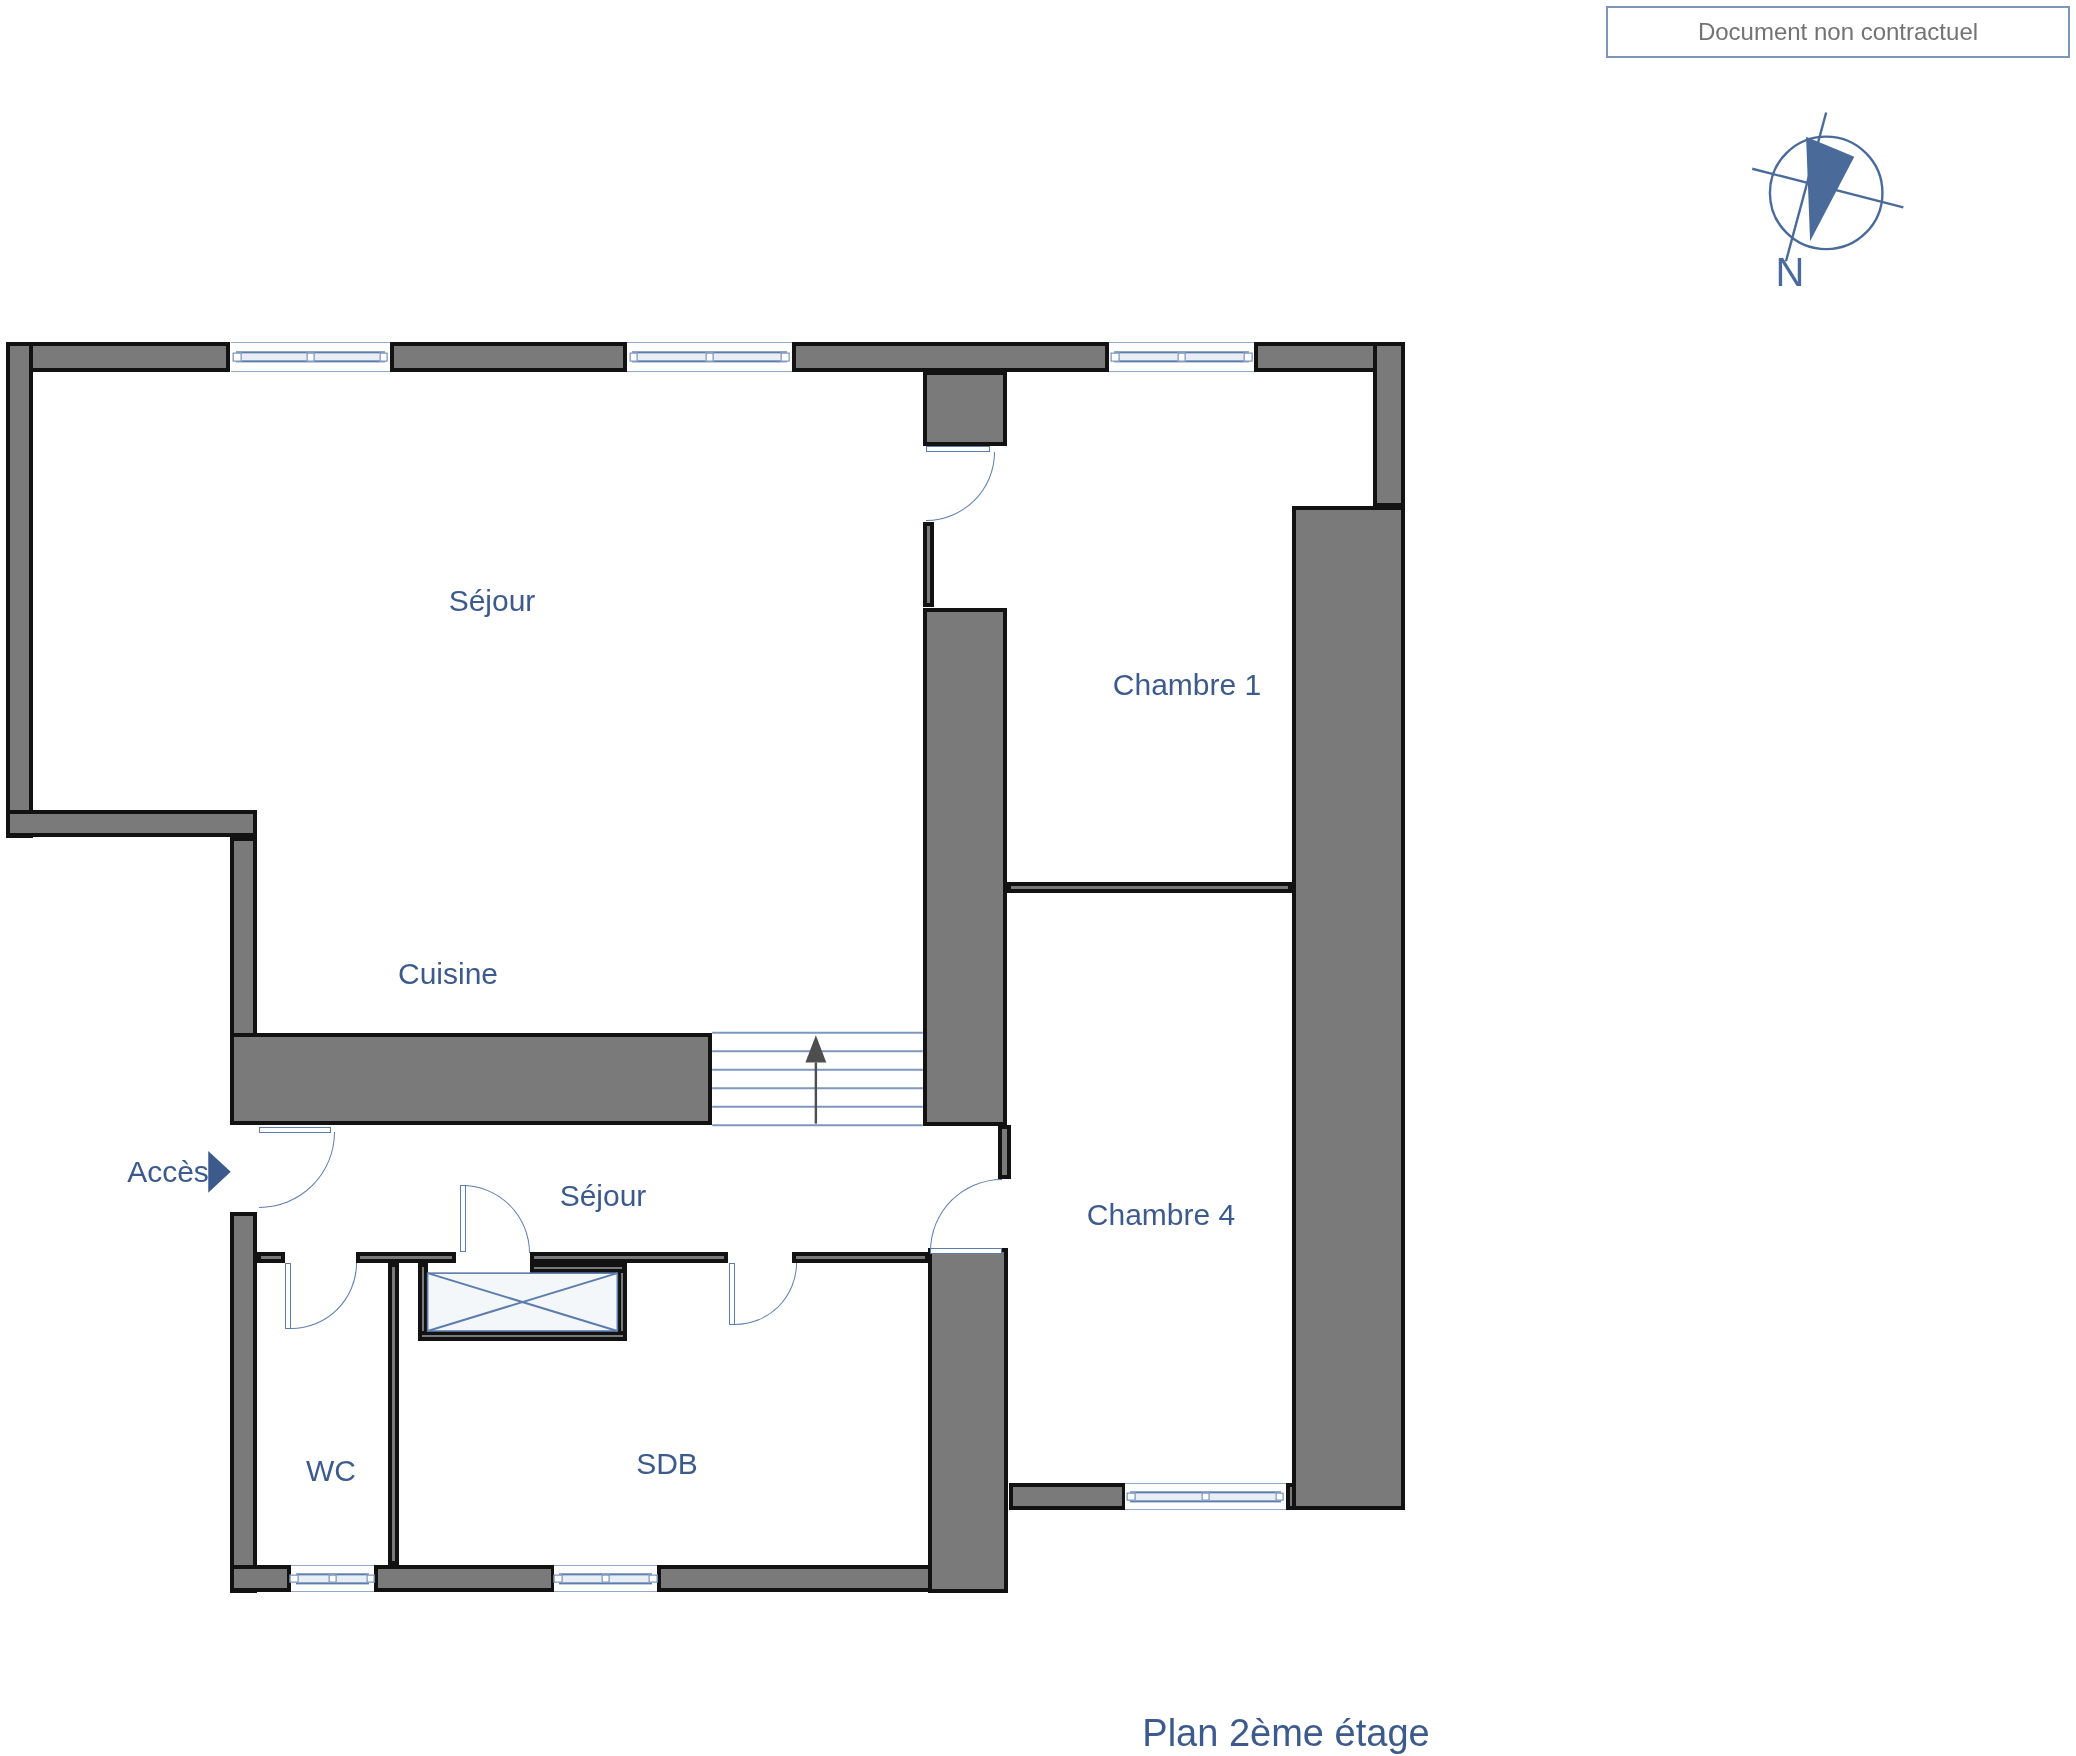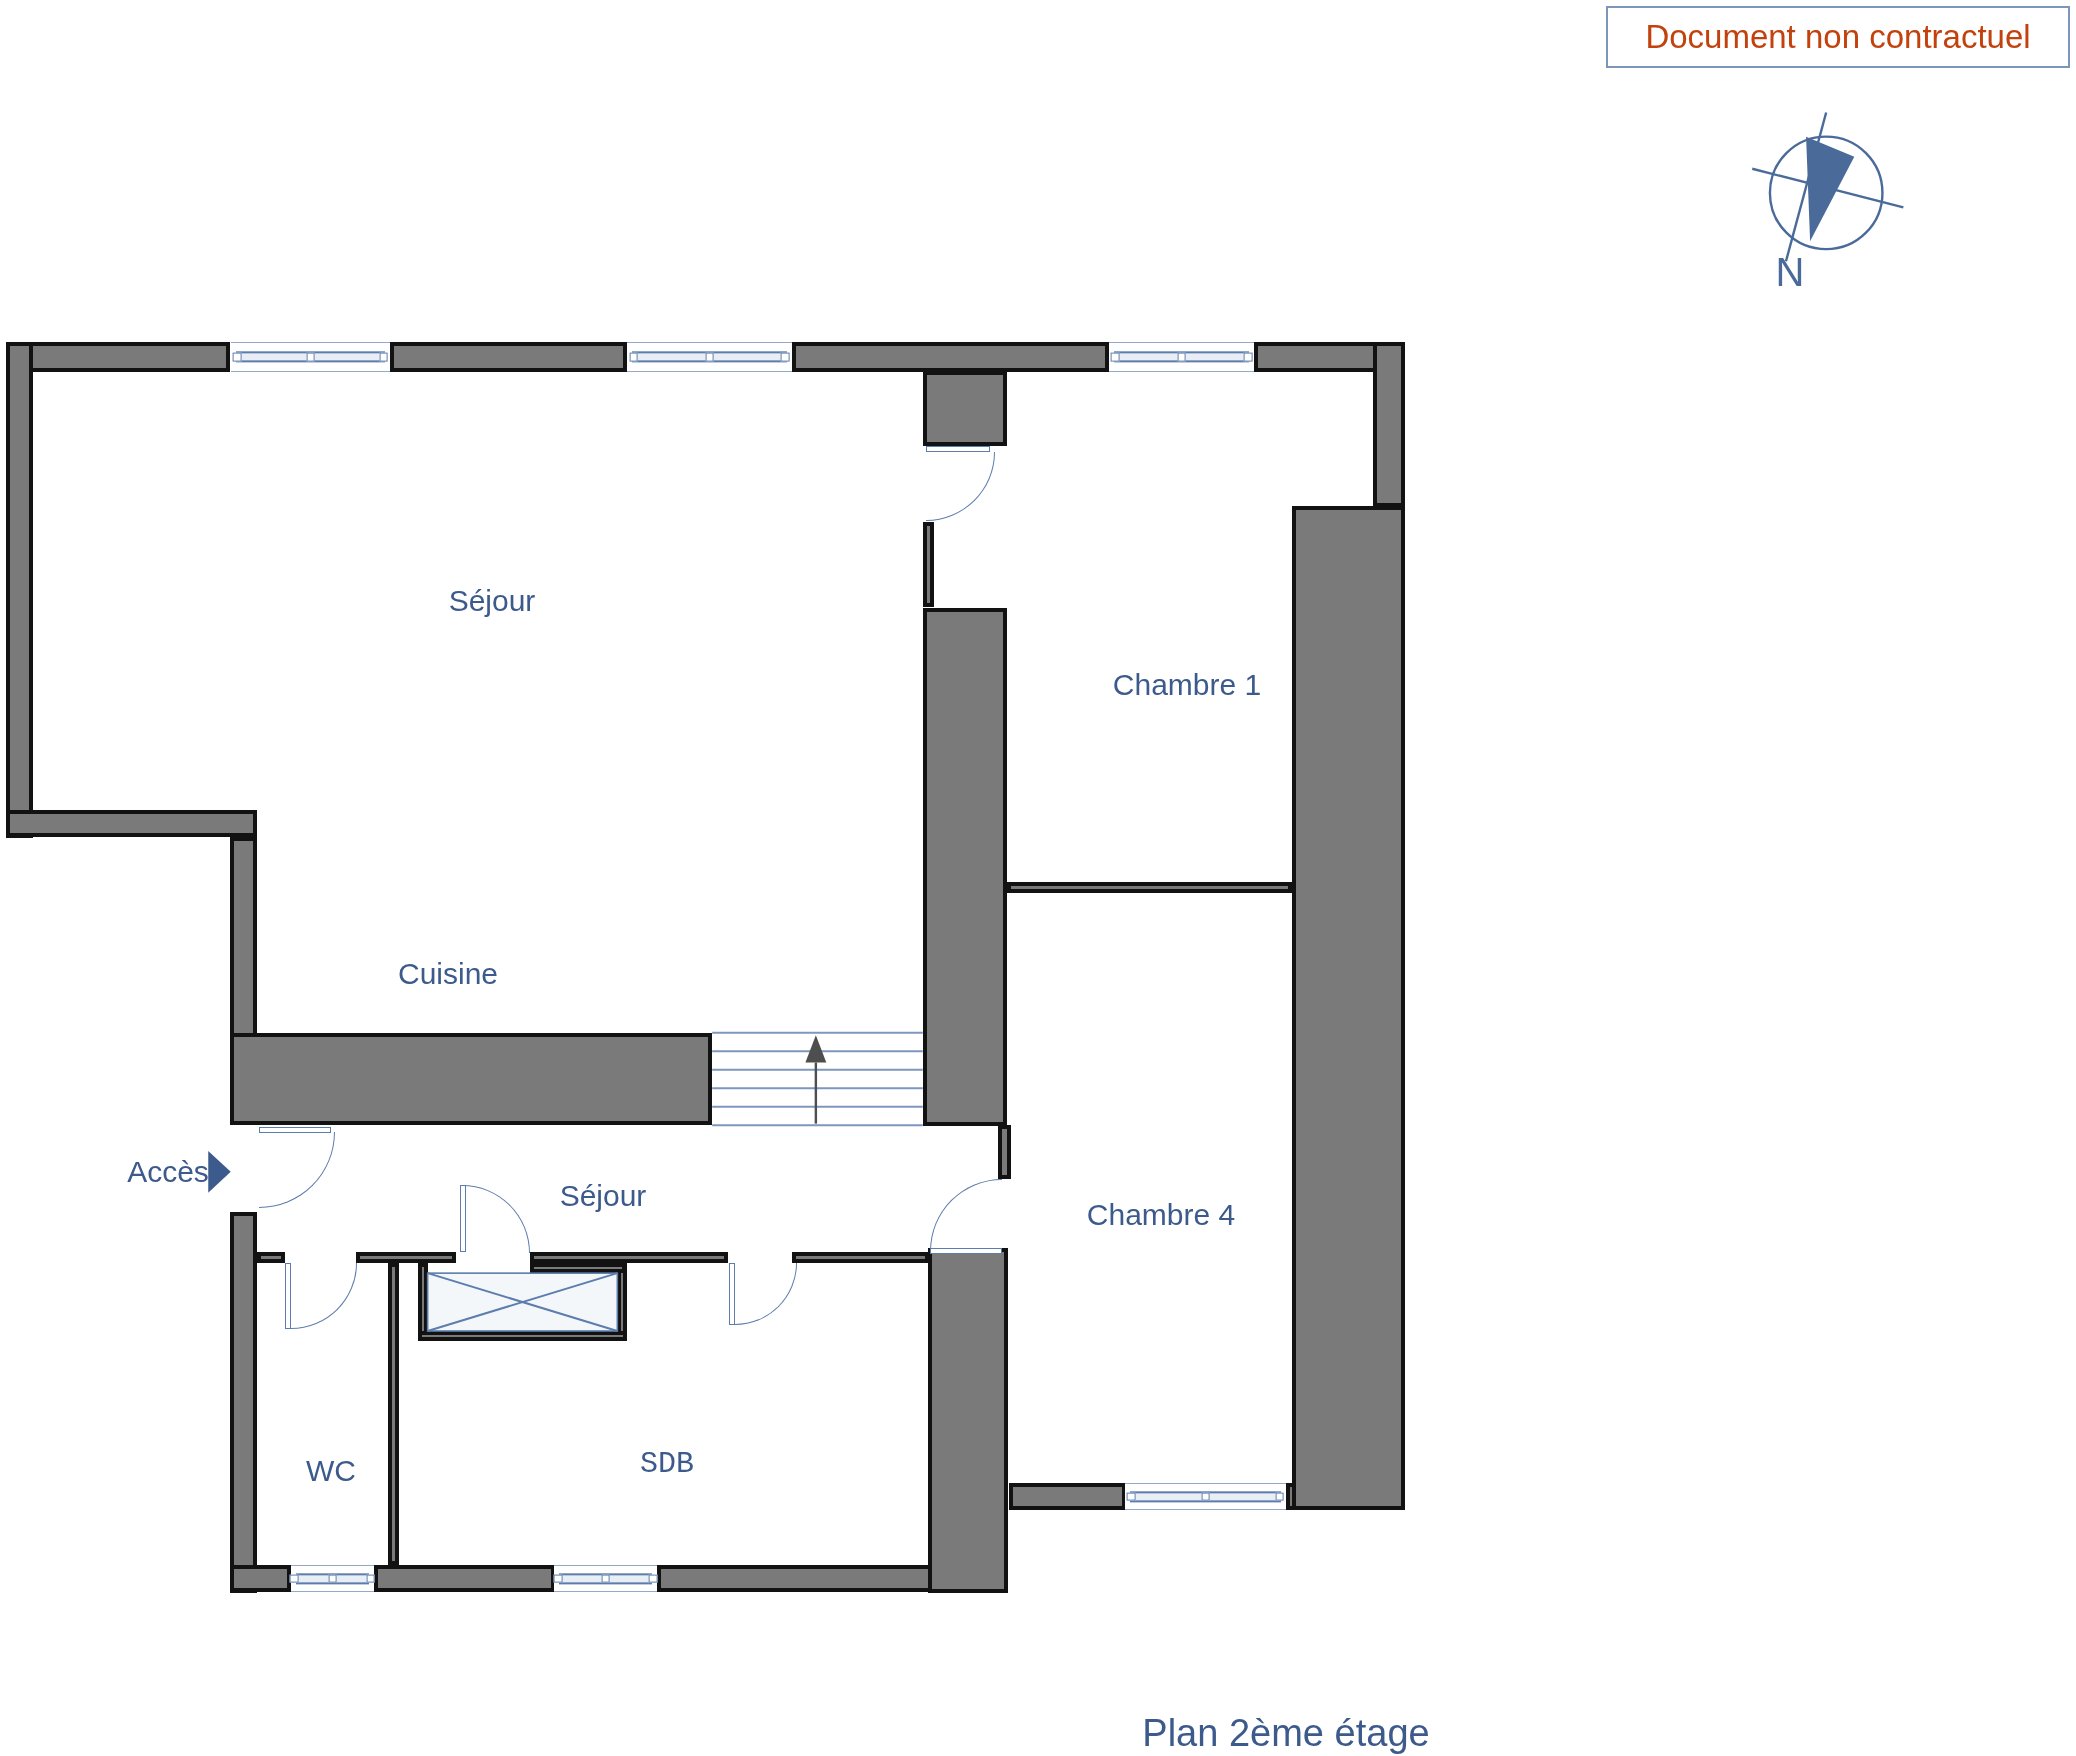--- a/index.html
+++ b/index.html
@@ -13,22 +13,22 @@
     border-top:2.4px solid #5d7dad;border-bottom:2.4px solid #5d7dad;box-sizing:border-box;background:#e9eef5;}
   .win-nub{position:absolute;top:50%;transform:translate(-50%,-50%);width:8.8px;height:8.8px;
     background:#fff;border:1.6px solid #5d7dad;box-sizing:border-box;}
   .door-leaf{position:absolute;background:#fff;border:1.6px solid #5d7dad;box-sizing:border-box;}
   .door-arc{position:absolute;box-sizing:border-box;}
   .arc-br{border-right:1.6px solid #5d7dad;border-bottom:1.6px solid #5d7dad;border-bottom-right-radius:100% 100%;}
   .arc-tr{border-right:1.6px solid #5d7dad;border-top:1.6px solid #5d7dad;border-top-right-radius:100% 100%;}
   .arc-tl{border-left:1.6px solid #5d7dad;border-top:1.6px solid #5d7dad;border-top-left-radius:100% 100%;}
   .room-label{position:absolute;transform:translate(-50%,-50%);color:#3d5a8c;font-size:30px;white-space:nowrap;}
   #disclaimer-box{
-    position:absolute;left:1606px;top:6.4px;width:464px;height:62px;
-    border:2.4px solid #7d94bb;box-sizing:border-box;color:#c2410c;font-size:33px;
+    position:absolute;left:1606px;top:6.4px;width:464px;height:52px;
+    border:2.4px solid #7d94bb;box-sizing:border-box;color:#737373;font-size:24px;
     display:flex;align-items:center;justify-content:center;white-space:nowrap;background:#fff;
   }
   #plan-title{position:absolute;left:1286px;top:1733px;transform:translate(-50%,-50%);
     color:#3d5a8c;font-size:38px;white-space:nowrap;}
   #compass-label{position:absolute;left:1790px;top:272px;transform:translate(-50%,-50%);
     color:#4a6b9a;font-size:40px;}
   #overlay{position:absolute;left:0;top:0;pointer-events:none;}
 </style>
 </head>
 <body>
@@ -117,21 +117,21 @@
       <div class="wall" style="left: 418px; top: 1263px; width: 9.6px; height: 77px;"></div>
       <div class="wall" style="left: 617px; top: 1263px; width: 9.6px; height: 77px;"></div>
       <div class="wall" style="left: 530px; top: 1263px; width: 96px; height: 9.6px;"></div>
       <div class="wall" style="left: 418px; top: 1331px; width: 209px; height: 9.6px;"></div>
       <div class="room-label" style="left: 492px; top: 601px; text-align: right;">Séjour</div>
       <div class="room-label" style="left: 1161px; top: 685px; margin-left: 26px;">Chambre 1</div>
       <div class="room-label" style="left: 448px; top: 974px;">Cuisine</div>
       <div class="room-label" style="left: 603px; top: 1196px;">Séjour</div>
       <div class="room-label" style="left: 1161px; top: 1215px;">Chambre 4</div>
       <div class="room-label" style="left: 331px; top: 1471px;">WC</div>
-      <div class="room-label" style="left: 667px; top: 1464px; font-family: Liberation Mono, monospace;">SDB</div>
+      <div class="room-label" style="left: 667px; top: 1464px;">SDB</div>
       <div class="room-label" style="left: 161px; top: 1172px; margin-left: 7px;">Accès</div>
     </div>
 
   <svg id="overlay" width="2077" height="1757" viewBox="0 0 2584 2186">
       <line x1="886" y1="1285" x2="1148" y2="1285" stroke="#7d97bf" stroke-width="2.5"></line>
       <line x1="886" y1="1308" x2="1148" y2="1308" stroke="#7d97bf" stroke-width="2.5"></line>
       <line x1="886" y1="1331" x2="1148" y2="1331" stroke="#7d97bf" stroke-width="2.5"></line>
       <line x1="886" y1="1354" x2="1148" y2="1354" stroke="#7d97bf" stroke-width="2.5"></line>
       <line x1="886" y1="1377" x2="1148" y2="1377" stroke="#7d97bf" stroke-width="2.5"></line>
       <line x1="886" y1="1400" x2="1148" y2="1400" stroke="#7d97bf" stroke-width="2.5"></line>

